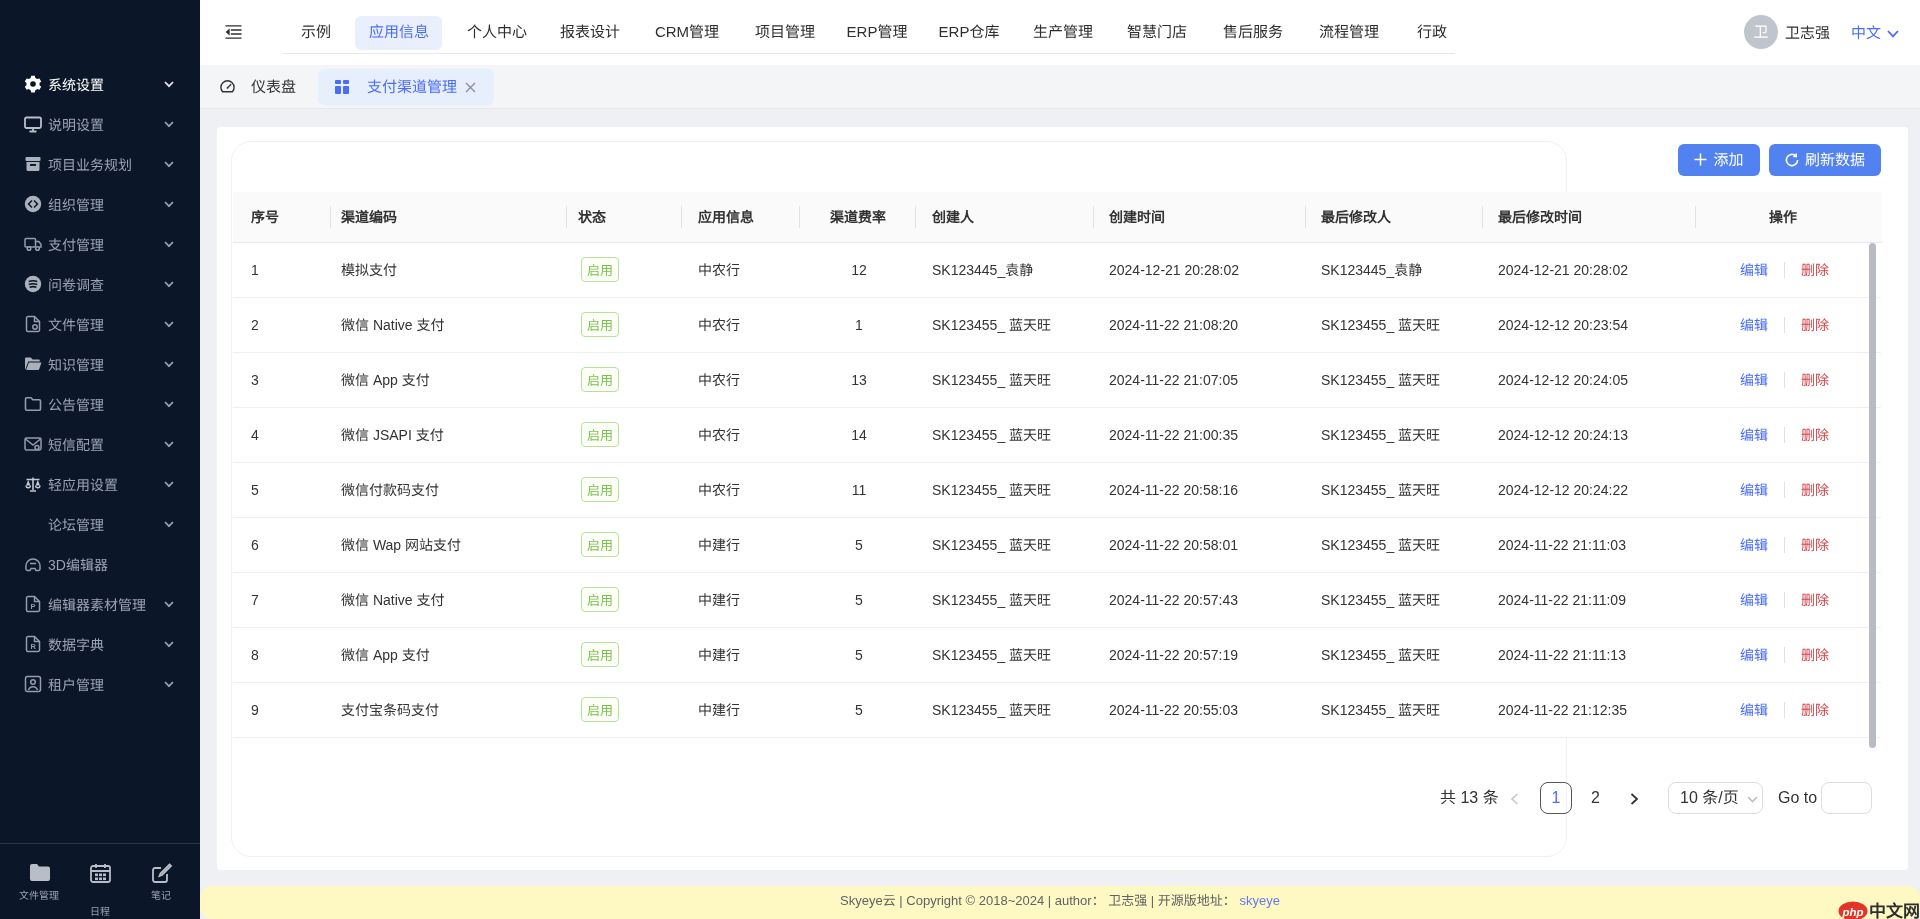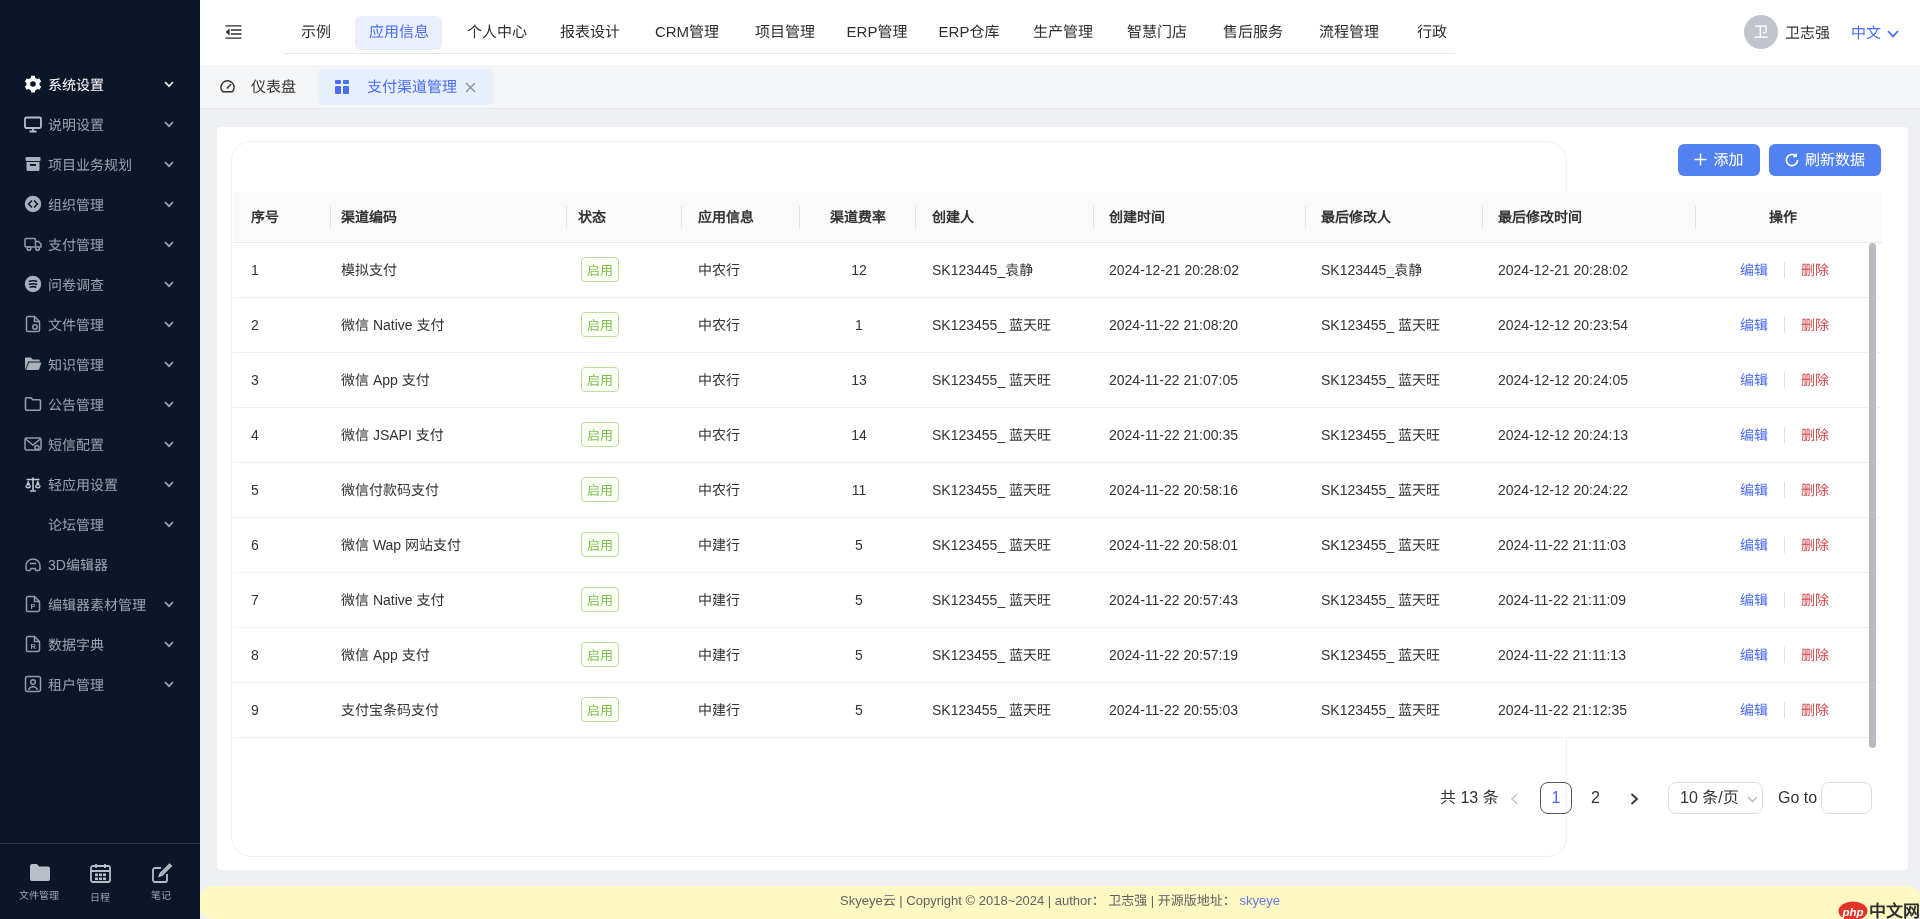--- a/index.html
+++ b/index.html
@@ -259,21 +259,21 @@
             <path d="M1 8 h19 M6 1 v4 M15 1 v4"></path>
           </g>
           <g fill="#b9bdc7">
             <rect x="5" y="10.5" width="3" height="2.6"></rect>
             <rect x="9" y="10.5" width="3" height="2.6"></rect>
             <rect x="13" y="10.5" width="3" height="2.6"></rect>
             <rect x="5" y="14.5" width="3" height="2.6"></rect>
             <rect x="9" y="14.5" width="3" height="2.6"></rect>
             <rect x="13" y="14.5" width="3" height="2.6"></rect>
           </g>
-        </svg><div style="margin-top:4px">日程</div></div>
+        </svg><div style="margin-top:18px">日程</div></div>
       <div class="dock" style="left:131px;top:19px;width:60px"><svg width="23" height="20" viewBox="0 0 21 20">
           <g stroke="#b9bdc7" stroke-width="1.8" fill="none">
             <path d="M16 11 v6 a2 2 0 0 1-2 2 H4 a2 2 0 0 1-2-2 V7 a2 2 0 0 1 2-2 h6"></path>
             <path d="M18.5 1.5 l1.5 1.5 -9 9 -2.5 1 1-2.5 z"></path>
           </g>
         </svg><div style="margin-top:2px">笔记</div></div>
     </div>
 </div>
 
 <div id="topbar">

